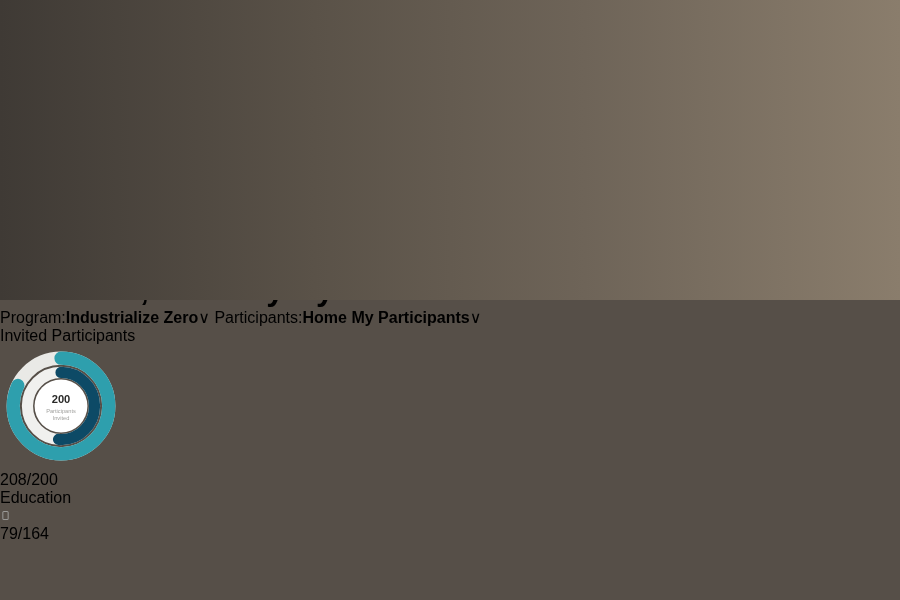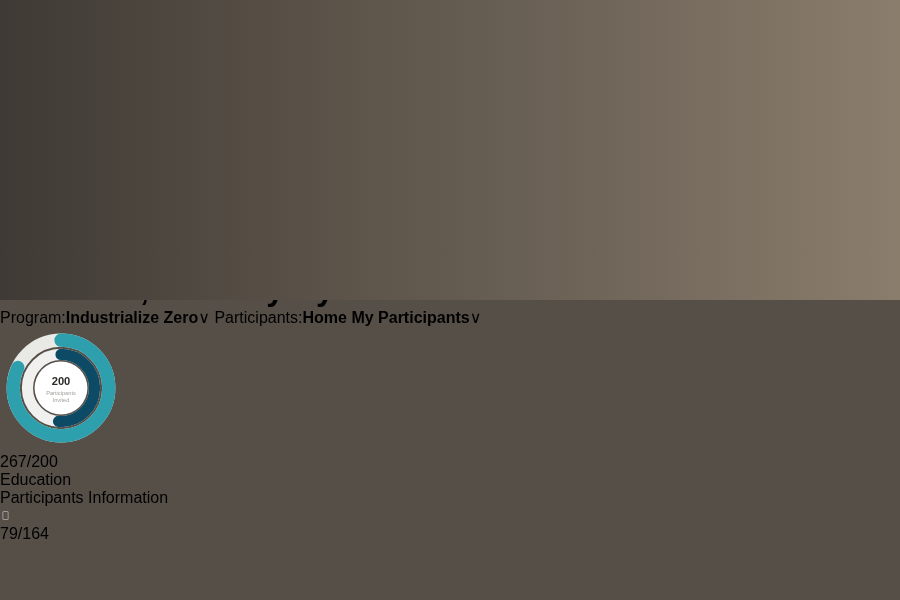--- a/index.html
+++ b/index.html
@@ -157,45 +157,45 @@
       </span>
       <span>
         <span>Participants:</span><b>Home My Participants</b><span class="chev">∨</span>
       </span>
     </div>
 
 
     <div class="cards">
 
       <div class="card card-invited">
+        <div class="card-title">Invited Participants</div>
         <div class="invited-body">
           <svg width="122" height="122" viewBox="0 0 120 120">
             <circle cx="60" cy="60" r="47" fill="none" stroke="#e9e9e6" stroke-width="13"></circle>
             <circle cx="60" cy="60" r="47" fill="none" stroke="#2e9fad" stroke-width="13" stroke-dasharray="242 296" stroke-linecap="round" transform="rotate(-90 60 60)"></circle>
             <circle cx="60" cy="60" r="33" fill="none" stroke="#f0f0ee" stroke-width="11"></circle>
             <circle cx="60" cy="60" r="33" fill="none" stroke="#0d4a66" stroke-width="11" stroke-dasharray="106 208" stroke-linecap="round" transform="rotate(-90 60 60)"></circle>
             <circle cx="60" cy="60" r="26" fill="#fff"></circle>
             <text x="60" y="57" text-anchor="middle" font-size="11" font-weight="bold" fill="#2a2a28">200</text>
             <text x="60" y="67" text-anchor="middle" font-size="5.6" fill="#a2a29f">Participants</text>
             <text x="60" y="74" text-anchor="middle" font-size="5.6" fill="#a2a29f">Invited</text>
           </svg>
           <div class="legend-v">
             <div class="leg-row">
               <span class="leg-dot" style="background:#3fa9f5"></span>
               <span>
-                <div class="leg-val">267/200</div>
+                <div class="leg-val">208/200</div>
                 <div class="leg-lab">Education</div>
               </span>
             </div>
           </div>
         </div>
       </div>
 
       <div class="card card-info">
-        <div class="card-title">Participants Information</div>
         <div class="info-body">
           <div class="info-row">
             <span class="info-icon"><svg width="11" height="11" viewBox="0 0 12 12" fill="none" stroke="#9a9a98" stroke-width="1.1">
                   <rect x="3.1" y="1.6" width="5.8" height="8.8" rx="1.1"></rect>
                 </svg></span>
             <span class="info-main">
               <div class="info-val">79/164</div>
               
               <div class="bar"><i style="width:55%;background:#1e9fb0"></i></div>
             </span>

